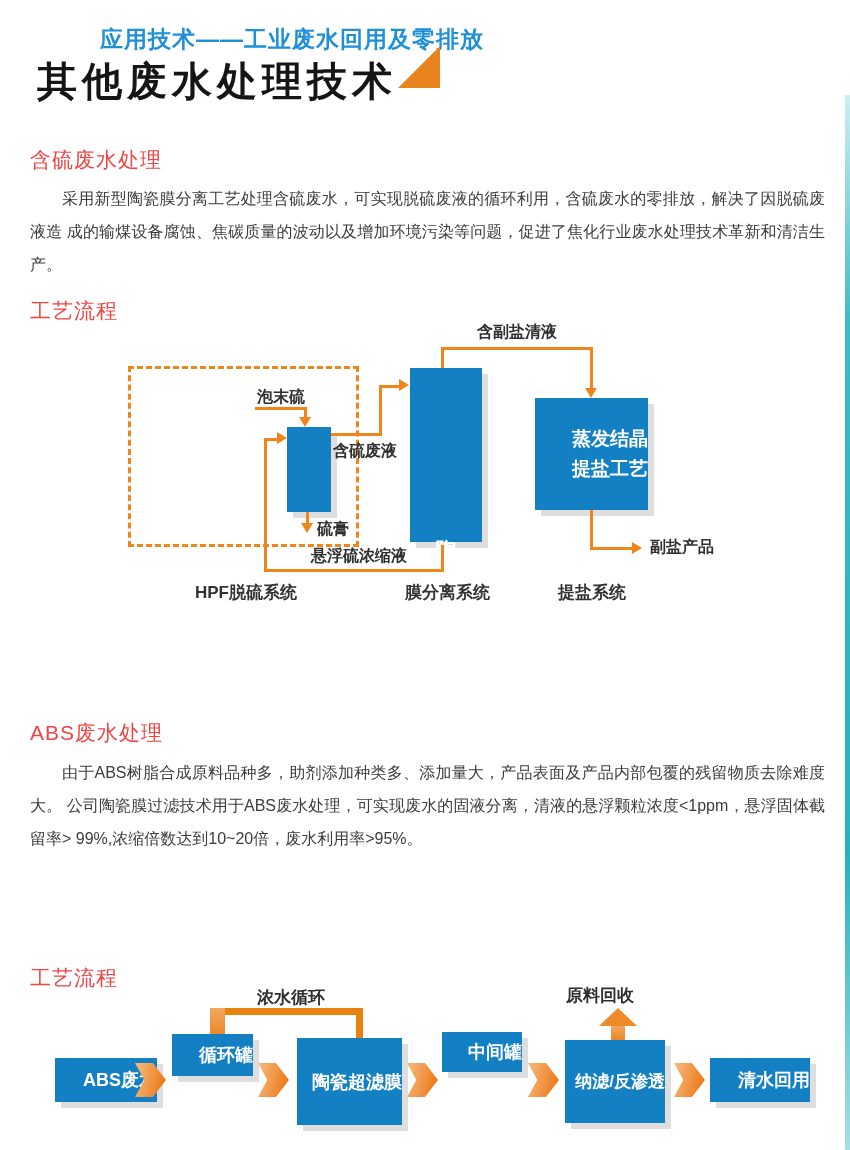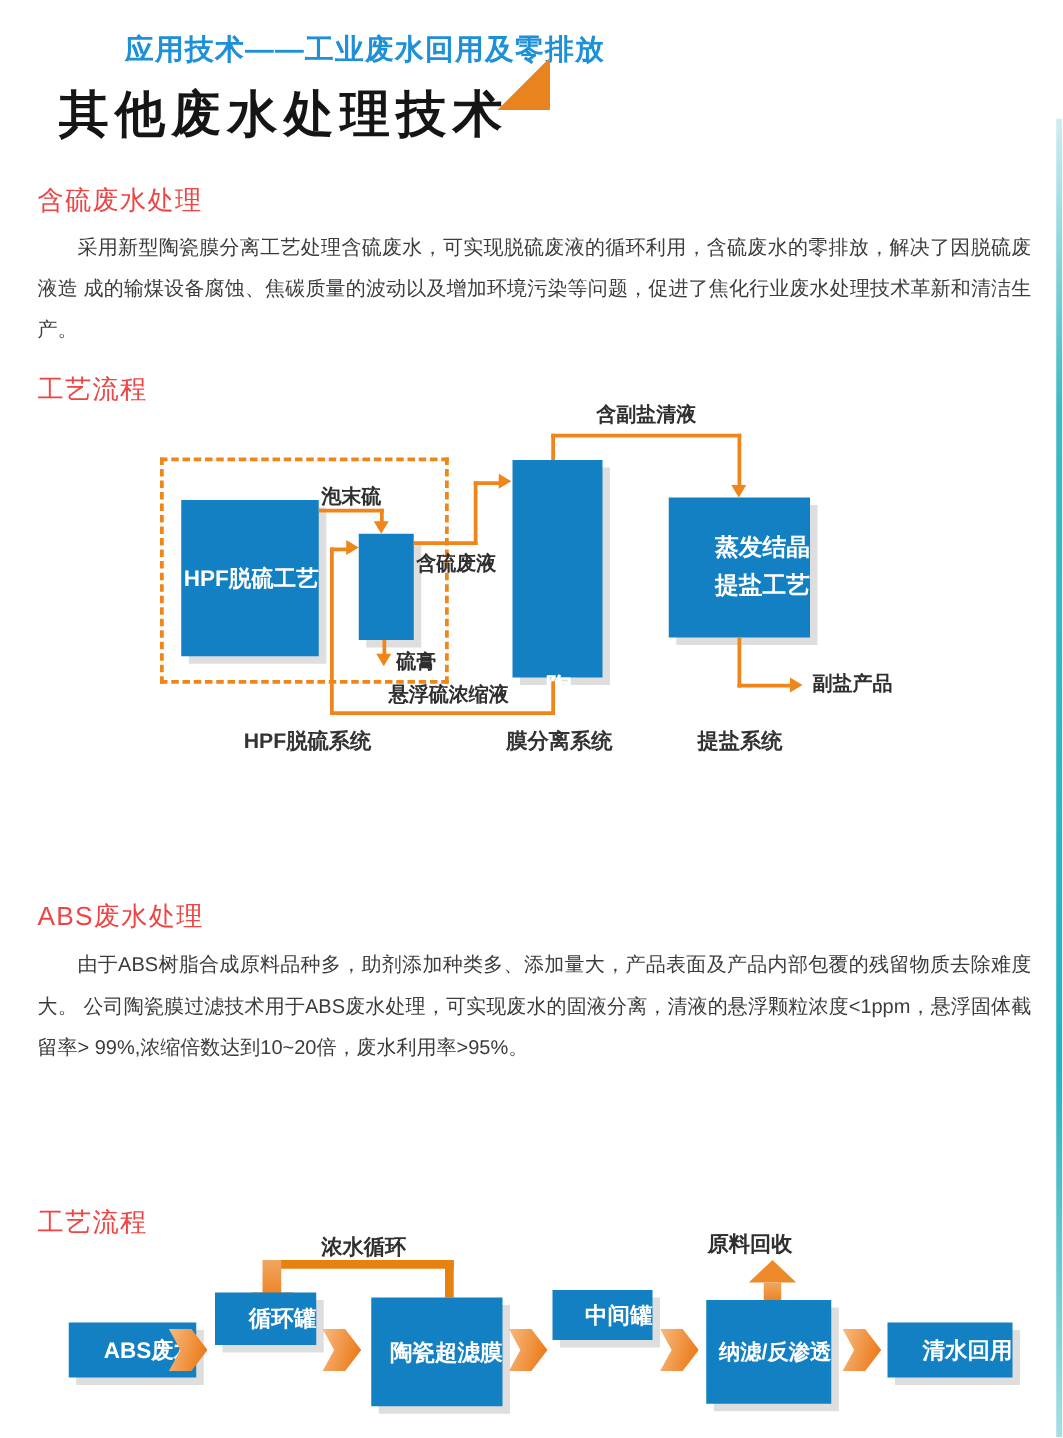--- a/index.html
+++ b/index.html
@@ -2,21 +2,21 @@
 <html><head>
 <meta charset="utf-8">
 <style>
   html,body{margin:0;padding:0;background:#ffffff;}
   .page{
     position:relative;width:850px;height:1150px;margin:0 auto;background:#ffffff;
     font-family:"Liberation Sans","DejaVu Sans",sans-serif;overflow:hidden;
   }
   
   .subtitle{position:absolute;left:100px;top:24px;font-size:23px;font-weight:bold;color:#1e90d8;letter-spacing:1px;}
-  .title{position:absolute;left:31px;top:48px;margin:16px;font-size:40px;font-weight:bold;color:#151515;letter-spacing:5px;font-family:"Liberation Serif","DejaVu Serif",serif;}
+  .title{position:absolute;left:31px;top:48px;margin:6px;font-size:40px;font-weight:bold;color:#151515;letter-spacing:5px;font-family:"Liberation Serif","DejaVu Serif",serif;}
   .tri{position:absolute;left:398px;top:46px;width:42px;height:42px;background:#e8831d;
        clip-path:polygon(0% 100%,100% 100%,100% 0%);}
   
   .rightbar{position:absolute;right:0;top:95px;width:5px;height:1055px;
        background:linear-gradient(180deg,#cdeef1 0%,#3cb9c4 22%,#27b1be 72%,#a5dfe4 100%);}
   
   .h-blue{position:absolute;font-size:21px;font-weight:normal;color:#ef4444;letter-spacing:1px;}
   .body-p{position:absolute;left:30px;width:795px;font-size:16px;line-height:33px;color:#3c3c3c;
           text-indent:2em;text-align:justify;margin:0;}
   
@@ -51,23 +51,20 @@
   <div class="subtitle">应用技术——工业废水回用及零排放</div>
   <h1 class="title">其他废水处理技术</h1>
   <div class="tri"></div>
 
   <div class="h-blue" style="left:30px;top:146px;">含硫废水处理</div>
   <p class="body-p" style="top:182px;">采用新型陶瓷膜分离工艺处理含硫废水，可实现脱硫废液的循环利用，含硫废水的零排放，解决了因脱硫废液造 成的输煤设备腐蚀、焦碳质量的波动以及增加环境污染等问题，促进了焦化行业废水处理技术革新和清洁生产。</p>
   <div class="h-blue" style="left:30px;top:297px;">工艺流程</div>
 
   <div class="dashed" style="left:128px;top:366px;width:225px;height:175px;"></div>
 
-  <div class="box" style="left:145px;top:400px;width:110px;height:125px;font-size:18px;">
-    <span>HPF脱硫工艺</span>
-  </div>
   <div class="box vtext" style="left:287px;top:427px;width:44px;height:85px;font-size:16px;letter-spacing:2px;">
     <span>熔硫釜</span>
   </div>
   <div class="box vtext" style="left:410px;top:368px;width:72px;height:174px;font-size:21px;">
     <span>陶瓷超滤膜</span>
   </div>
   <div class="box" style="left:535px;top:398px;width:113px;height:112px;font-size:19px;line-height:30px;">
     <span>
       <span style="display:block;">蒸发结晶</span>
       <span style="display:block;">提盐工艺</span>

